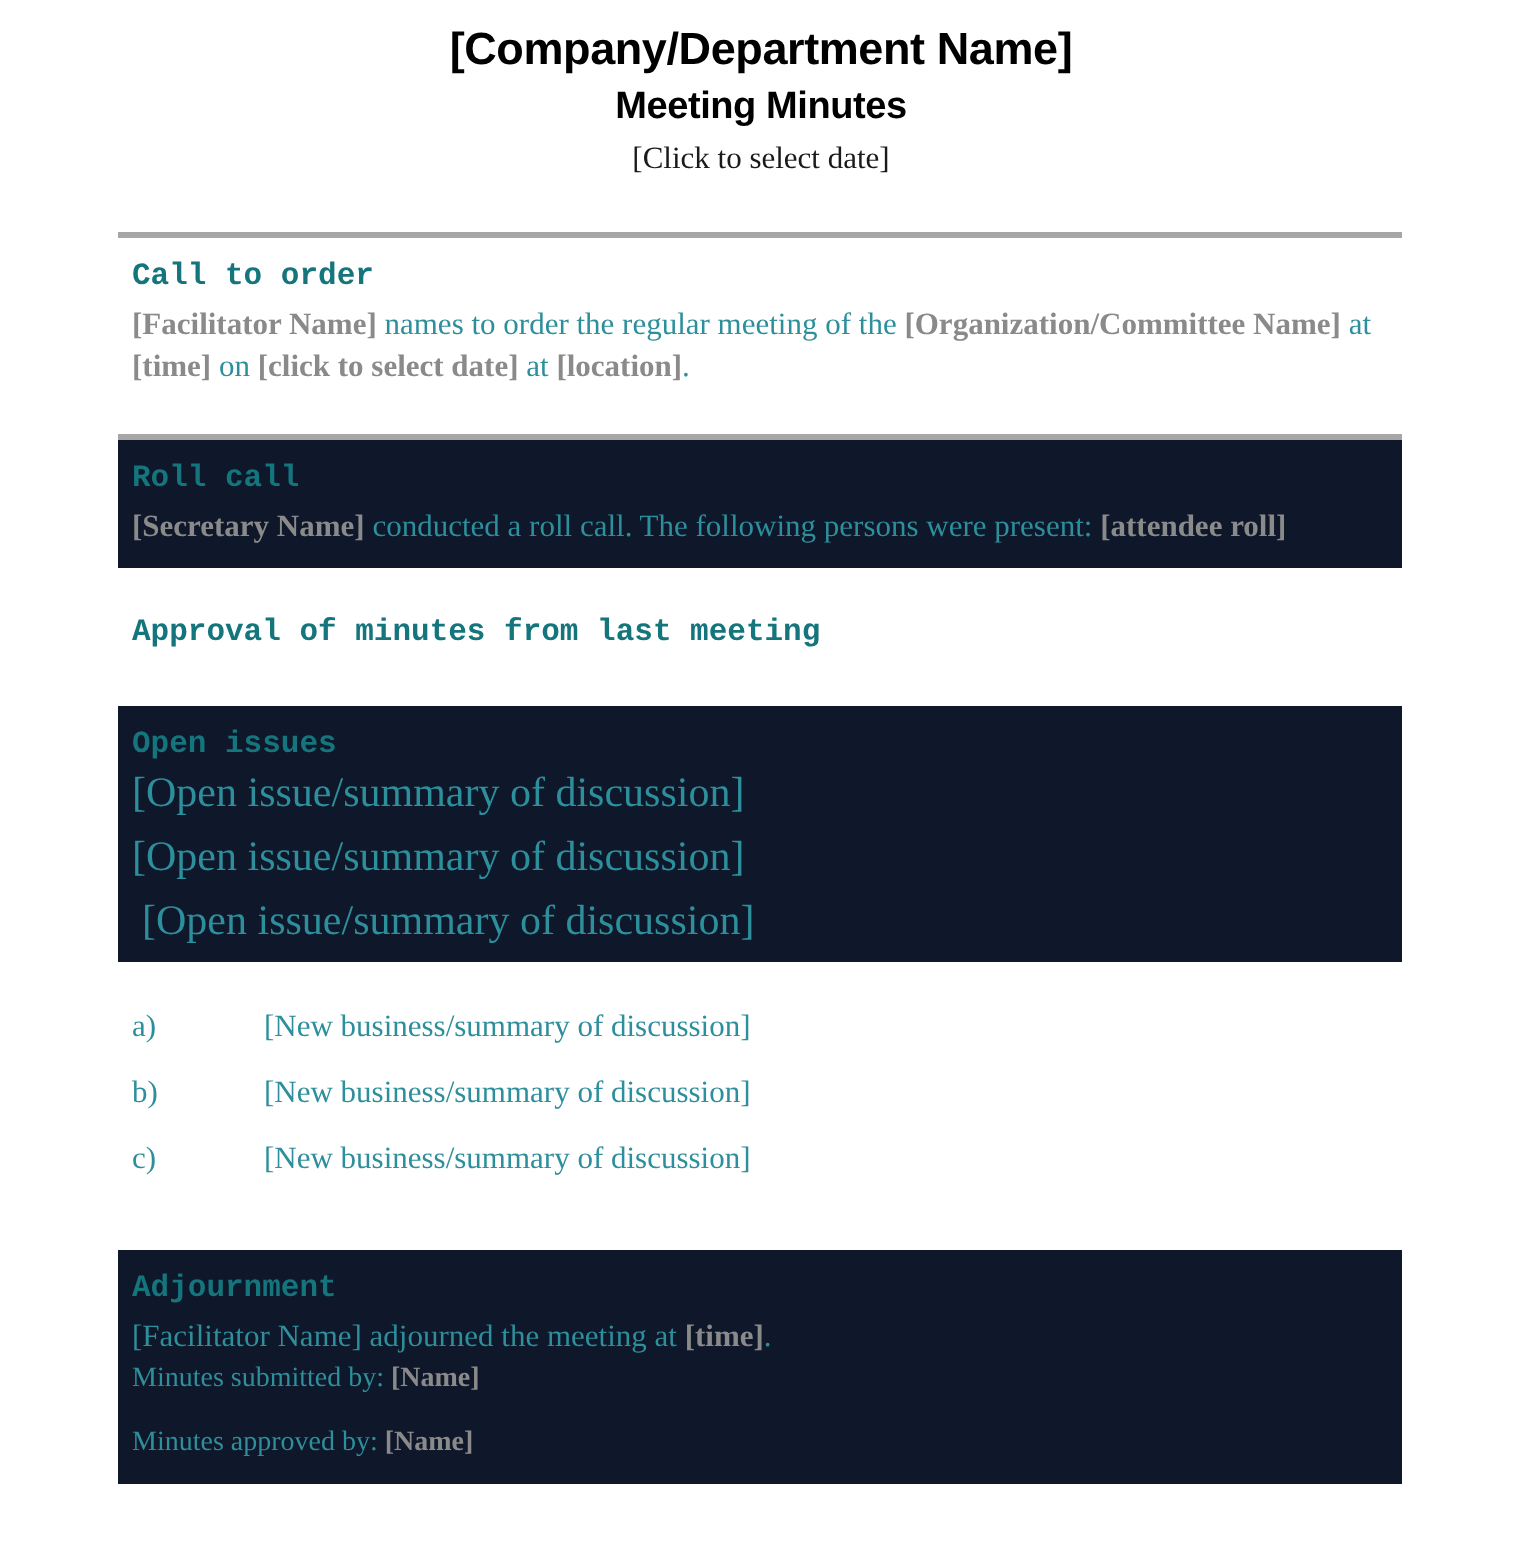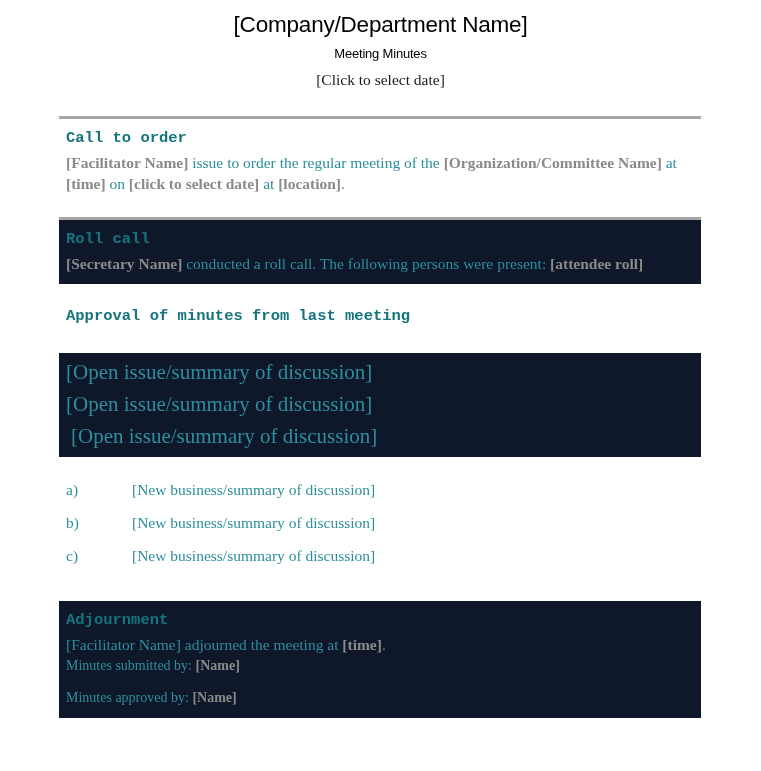--- a/index.html
+++ b/index.html
@@ -22,30 +22,30 @@
   }
 
   
   .title-block {
     padding-top: 10px;
     text-align: center;
   }
   .doc-title,
   .doc-subtitle {
     font-family: "Liberation Sans", "DejaVu Sans", sans-serif;
-    font-weight: normal;
+    font-weight: bold;
     color: #000000;
     letter-spacing: -0.2px;
   }
   .doc-title {
     font-size: 22.5px;
     line-height: 30px;
   }
   .doc-subtitle {
-    font-size: 13px;
+    font-size: 19px;
     line-height: 27px;
   }
   .doc-date {
     font-family: "Liberation Serif", "DejaVu Serif", serif;
     font-size: 15.5px;
     line-height: 25px;
     color: #1a1a1a;
   }
 
   
@@ -145,21 +145,21 @@
 
   <div class="spacer-md"></div>
 
   <div class="body-frame">
 
     <div class="rule-gray"></div>
 
     <div class="section">
       <div class="section-inner">
         <div class="heading">Call to order</div>
-        <p class="para"><span class="fld">[Facilitator Name]</span><span> issue to order the regular meeting of the </span><span class="fld">[Organization/Committee Name]</span><span> at </span><span class="fld">[time]</span><span> on </span><span class="fld">[click to select date]</span><span> at </span><span class="fld">[location]</span><span>.</span></p>
+        <p class="para"><span class="fld">[Facilitator Name]</span><span> names to order the regular meeting of the </span><span class="fld">[Organization/Committee Name]</span><span> at </span><span class="fld">[time]</span><span> on </span><span class="fld">[click to select date]</span><span> at </span><span class="fld">[location]</span><span>.</span></p>
       </div>
     </div>
 
     <div class="spacer-sm"></div>
 
     <div class="rule-gray"></div>
 
     <div class="section shaded">
       <div class="section-inner">
         <div class="heading">Roll call</div>
@@ -172,20 +172,21 @@
     <div class="section">
       <div class="section-inner">
         <div class="heading">Approval of minutes from last meeting</div>
       </div>
     </div>
 
     <div class="spacer-sm"></div>
 
     <div class="section shaded">
       <div class="section-inner">
+        <div class="heading">Open issues</div>
         <p class="issue-line">[Open issue/summary of discussion]</p>
         <p class="issue-line">[Open issue/summary of discussion]</p>
         <p class="issue-line indented">[Open issue/summary of discussion]</p>
       </div>
     </div>
 
     <div class="spacer-sm"></div>
 
     <div class="section">
       <div class="section-inner">

